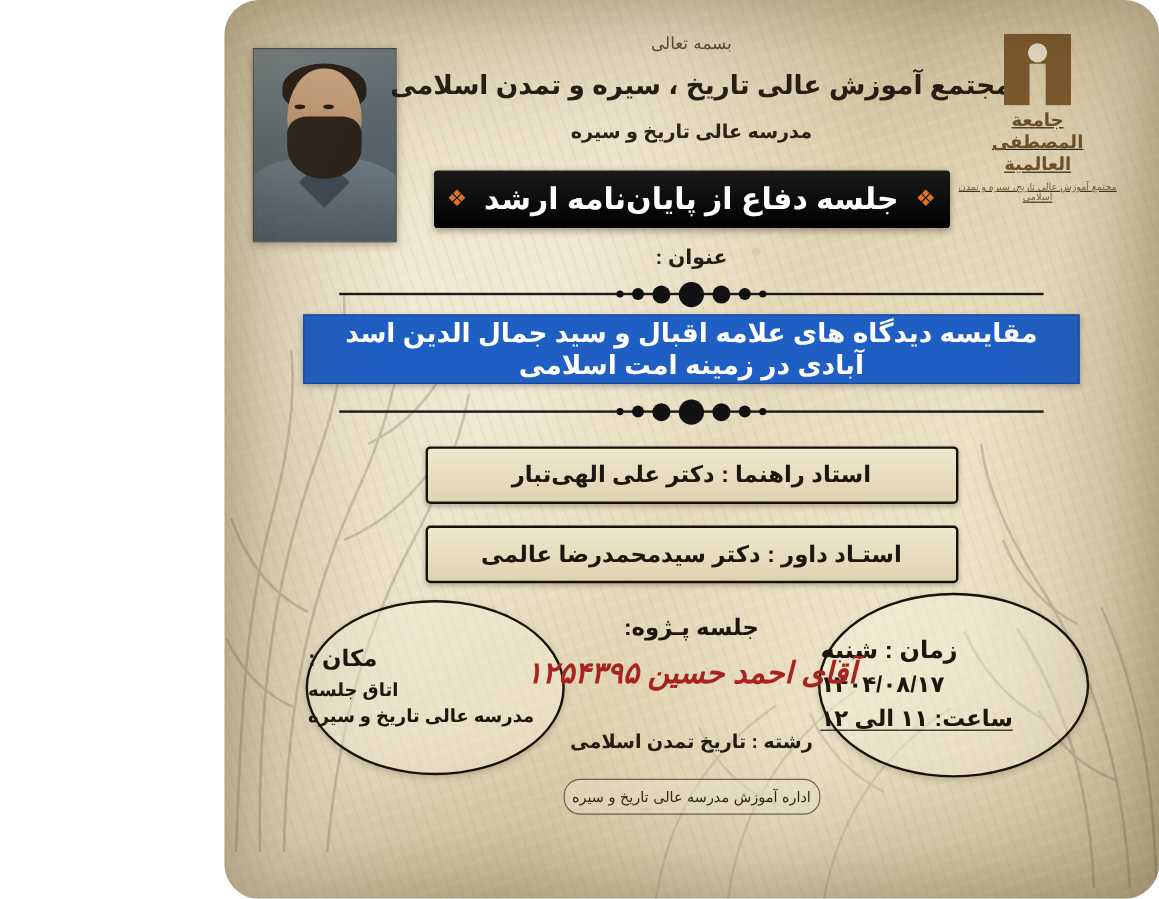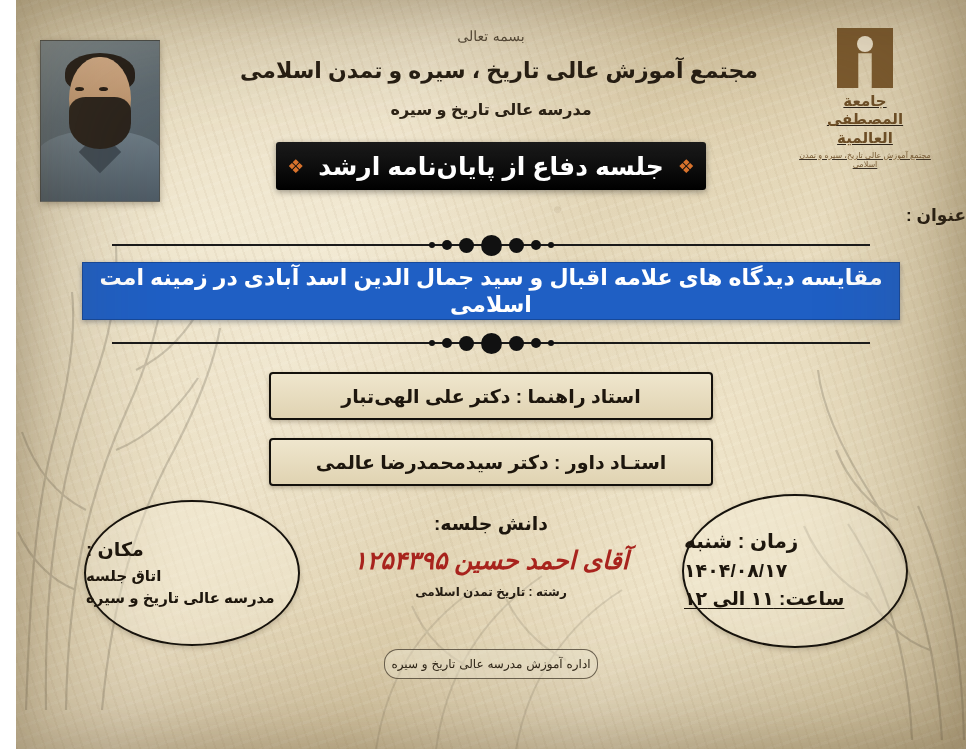--- a/index.html
+++ b/index.html
@@ -2,29 +2,30 @@
 <html lang="fa" dir="rtl"><head>
 <meta charset="utf-8">
 <style>
   html, body {
     margin: 0;
     padding: 0;
     background: #ffffff;
   }
   .poster {
     position: relative;
-    width: 950px;
+    width: 779px;
     height: 749px;
     overflow: hidden;
     font-family: "Liberation Sans", "DejaVu Sans", sans-serif;
     background:
       radial-gradient(ellipse at 20% 30%, rgba(255,250,235,0.55) 0%, rgba(255,250,235,0) 55%),
       radial-gradient(ellipse at 80% 70%, rgba(255,248,228,0.45) 0%, rgba(255,248,228,0) 60%),
       linear-gradient(115deg, #cfc09a 0%, #ded0ae 18%, #e8dcc0 34%, #d8c8a4 52%, #e4d7b8 70%, #cdbd96 88%, #bdac86 100%);
     color: #2a2118;
+    border-radius: 29px;
   }
   
   .grain {
     position: absolute;
     inset: 0;
     pointer-events: none;
     background-image:
       radial-gradient(circle at 12% 18%, rgba(120,95,60,0.16) 0 2px, rgba(0,0,0,0) 3px),
       radial-gradient(circle at 33% 62%, rgba(120,95,60,0.13) 0 2px, rgba(0,0,0,0) 3px),
       radial-gradient(circle at 57% 28%, rgba(120,95,60,0.12) 0 3px, rgba(0,0,0,0) 4px),
@@ -223,21 +224,21 @@
   }
   .orn {
     color: #d8722c;
     font-size: 19px;
   }
 
   .label-onvan {
     position: absolute;
     left: 0; right: 0;
     top: 205px;
-    text-align: right;
+    text-align: center;
     font-size: 17px;
     font-weight: bold;
     color: #241c12;
   }
 
   
   .sep {
     position: absolute;
     left: 96px;
     right: 96px;
@@ -367,23 +368,23 @@
     text-align: center;
     font-size: 25px;
     font-weight: bold;
     color: #a8231d;
     letter-spacing: 0.3px;
     font-style: italic;
   }
   .field-line {
     position: absolute;
     left: 0; right: 0;
-    top: 585px;
-    text-align: center;
-    font-size: 12px;
+    top: 608px;
+    text-align: center;
+    font-size: 16px;
     font-weight: bold;
     color: #241c12;
   }
 
   
   .footer-stamp {
     position: absolute;
     left: 50%;
     transform: translateX(-50%);
     bottom: 70px;
@@ -508,20 +509,20 @@
     <div class="line">اتاق جلسه</div>
     <div class="line">مدرسه عالی تاریخ و سیره</div>
   </div>
 
   <div class="oval oval-time">
     <div class="head">زمان : شنبه</div>
     <div class="line">۱۴۰۴/۰۸/۱۷</div>
     <div class="line u-line">ساعت: ۱۱ الی ۱۲</div>
   </div>
 
-  <div class="student-label">دانش جلسه:</div>
+  <div class="student-label">جلسه پـژوه:</div>
   <div class="student-name">آقای احمد حسین ۱۲۵۴۳۹۵</div>
   <div class="field-line">رشته : تاریخ تمدن اسلامی</div>
 
   <div class="footer-stamp">اداره آموزش مدرسه عالی تاریخ و سیره</div>
 
   <div class="vignette"></div>
 </div>
 
 </body></html>

